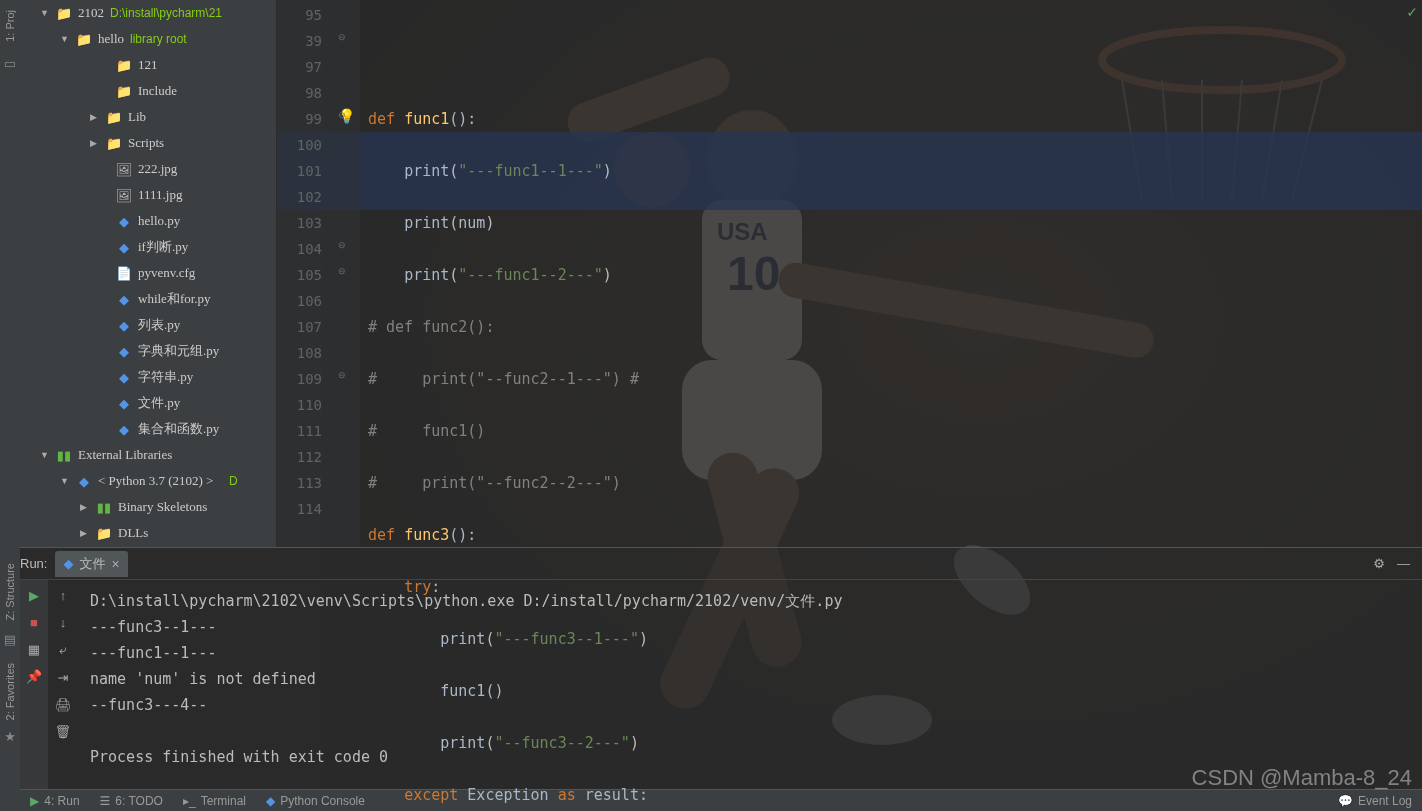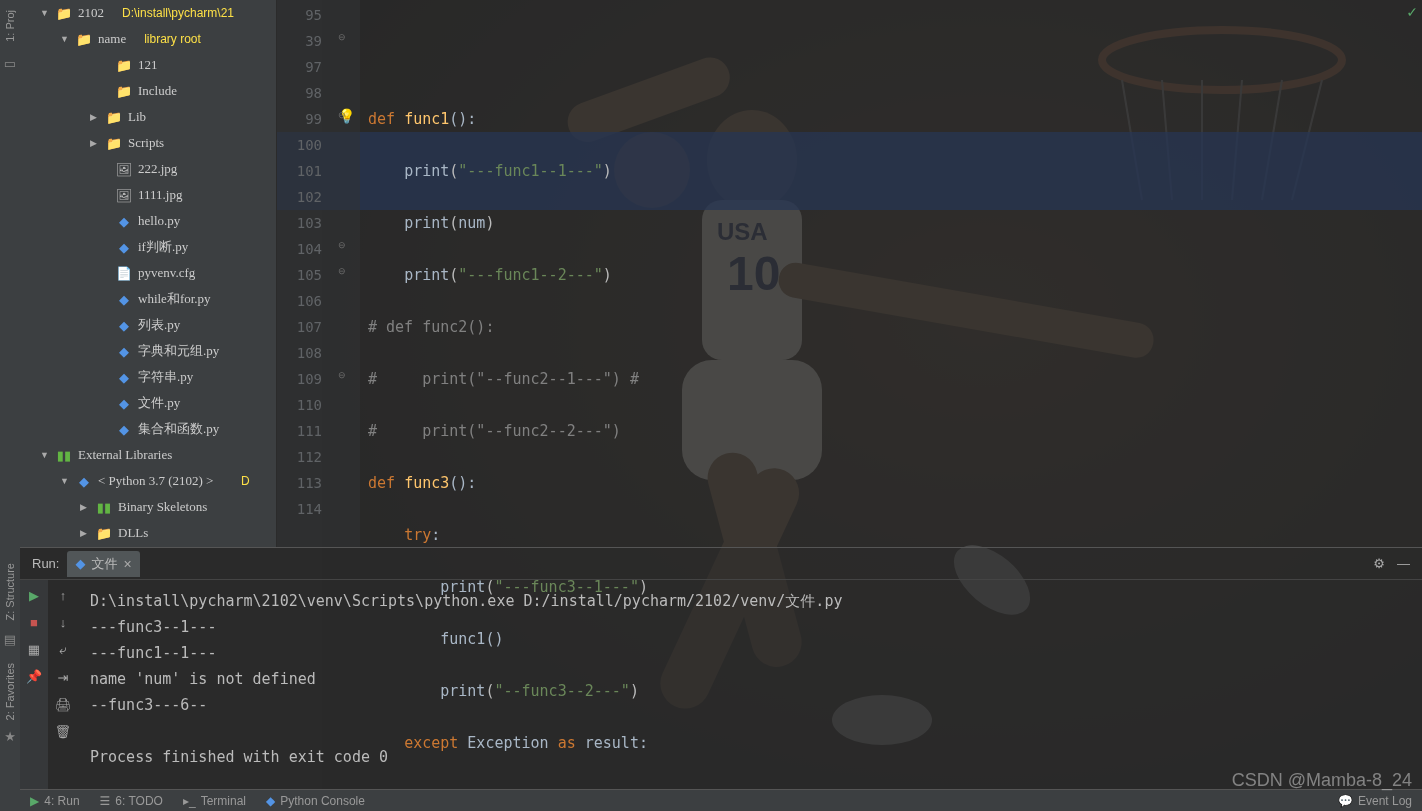--- a/index.html
+++ b/index.html
@@ -29,21 +29,21 @@
   width:257px; background:#3c3f41; overflow:hidden;
   border-right:1px solid #2b2b2b;
 }
 .tree-row {
   display:flex; align-items:center; height:26px; white-space:nowrap;
   padding-left:var(--indent,20px); gap:6px; cursor:pointer;
 }
 .tree-arrow { width:10px; color:#aaa; font-size:9px; }
 .tree-icon { width:16px; display:flex; justify-content:center; font-size:13px; }
 .tree-label { color:#ccc;font-family:Liberation Serif, serif; }
-.tree-hint { color:#fde047; font-size:12px;margin-left:12px; }
+.tree-hint { color:#84cc16; font-size:12px; }
 .folder { color:#AFB1B3; }
 .py-icon { color:#5394e5; }
 .editor { flex:1; display:flex; background:rgba(43,43,43,0.55); position:relative; }
 .gutter {
   width:55px; background:rgba(49,51,53,0.55); text-align:right;
   padding-right:10px; font-family:"Consolas",monospace; font-size:14px;
   color:#606366; line-height:26px; padding-top:2px;
 }
 .gutter-marks {
   width:28px; background:rgba(49,51,53,0.55);
@@ -68,21 +68,21 @@
 .check-icon {
   position:absolute; top:4px; right:4px; color:#59a869; font-size:14px;
 }
 .run-panel {
   position:absolute; top:547px; left:20px; right:0; height:243px;
   background:rgba(43,43,43,0.75); border-top:1px solid #555;
   display:flex; flex-direction:column;
 }
 .run-header {
   height:32px; display:flex; align-items:center;
-  padding-left:12px; gap:8px; border-bottom:1px solid #444;
+  gap:8px; border-bottom:1px solid #444;
 }
 .run-tab {
   display:flex; align-items:center; gap:6px; padding:4px 8px;
   background:#515658; border-radius:3px 3px 0 0;
 }
 .run-tab-close { color:#aaa; font-size:14px; cursor:pointer; }
 .run-header-icons { margin-left:auto; display:flex; gap:12px; padding-right:12px; }
 .run-body { flex:1; display:flex; }
 .run-toolbar {
   width:28px; background:rgba(60,63,65,0.7);
@@ -102,21 +102,21 @@
 .bottom-bar {
   position:absolute; bottom:0; left:20px; right:0; height:22px;
   background:#3c3f41; display:flex; align-items:center;
   padding:0 10px; gap:20px; font-size:12px; color:#999;
   border-top:1px solid #555;
 }
 .bottom-bar .item { display:flex; align-items:center; gap:5px; cursor:pointer; }
 .bottom-bar .spacer { flex:1; }
 .watermark {
   position:absolute; bottom:20px; right:10px;
-  font-size:18px; color:rgba(220,220,220,0.5);
+  font-size:22px; color:rgba(220,220,220,0.5);
 }
 .left-side-strip {
   position:absolute; left:0; top:547px; width:20px; height:264px;
   background:#3c3f41; display:flex; flex-direction:column; align-items:center;
 }
 .left-side-strip .tab-label {
   writing-mode:vertical-rl; transform:rotate(180deg);
   font-size:11px; color:#999; padding:6px 2px; margin-top:10px;
 }
 </style>
@@ -159,21 +159,21 @@
   <div class="project-tree">
     <div class="tree-row" style="--indent:20px">
       <span class="tree-arrow">▼</span>
       <span class="tree-icon folder">📁</span>
       <span class="tree-label">2102</span>
       <span class="tree-hint">D:\install\pycharm\21</span>
     </div>
     <div class="tree-row" style="--indent:40px">
       <span class="tree-arrow">▼</span>
       <span class="tree-icon folder">📁</span>
-      <span class="tree-label">name</span>
+      <span class="tree-label">hello</span>
       <span class="tree-hint">library root</span>
     </div>
     <div class="tree-row" style="--indent:80px">
         <span class="tree-arrow"></span>
         <span class="tree-icon folder">📁</span>
         <span class="tree-label">121</span>
       </div>
     <div class="tree-row" style="--indent:80px">
         <span class="tree-arrow"></span>
         <span class="tree-icon folder">📁</span>
@@ -296,20 +296,21 @@
     </div>
     <div class="code">
 <div class="highlight-row"></div>
 <div>&nbsp;</div>
 <div><span class="kw">def </span><span class="fn">func1</span><span class="id">():</span></div>
 <div>    <span class="id">print</span>(<span class="str">"---func1--1---"</span>)</div>
 <div>    <span class="id">print</span>(<span class="id">num</span>)</div>
 <div>    <span class="id">print</span>(<span class="str">"---func1--2---"</span>)</div>
 <div><span class="cmt"># def func2():</span></div>
 <div><span class="cmt">#     print("--func2--1---") #</span></div>
+<div><span class="cmt">#     func1()</span></div>
 <div><span class="cmt">#     print("--func2--2---")</span></div>
 <div><span class="kw">def </span><span class="fn">func3</span><span class="id">():</span></div>
 <div>    <span class="kw">try</span><span class="id">:</span></div>
 <div>        <span class="id">print</span>(<span class="str">"---func3--1---"</span>)</div>
 <div>        <span class="id">func1()</span></div>
 <div>        <span class="id">print</span>(<span class="str">"--func3--2---"</span>)</div>
 <div>    <span class="kw">except </span><span class="id">Exception</span><span class="kw"> as </span><span class="id">result</span><span class="id">:</span></div>
 
 
 
@@ -351,21 +352,21 @@
       <span class="tb-icon">↓</span>
       <span class="tb-icon">⤶</span>
       <span class="tb-icon">⇥</span>
       <span class="tb-icon">🖨</span>
       <span class="tb-icon">🗑</span>
     </div>
     <div class="console"><span>D:\install\pycharm\2102\venv\Scripts\python.exe D:/install/pycharm/2102/venv/文件.py</span>
 <span>---func3--1---</span>
 <span>---func1--1---</span>
 <span>name 'num' is not defined</span>
-<span>--func3---6--</span>
+<span>--func3---4--</span>
 <span></span>
 <span>Process finished with exit code 0</span></div>
   </div>
 </div>
 
 <div class="bottom-bar">
   <div class="item">
       <span style="color:#59a869">▶</span>
       <span>4: Run</span>
     </div>

